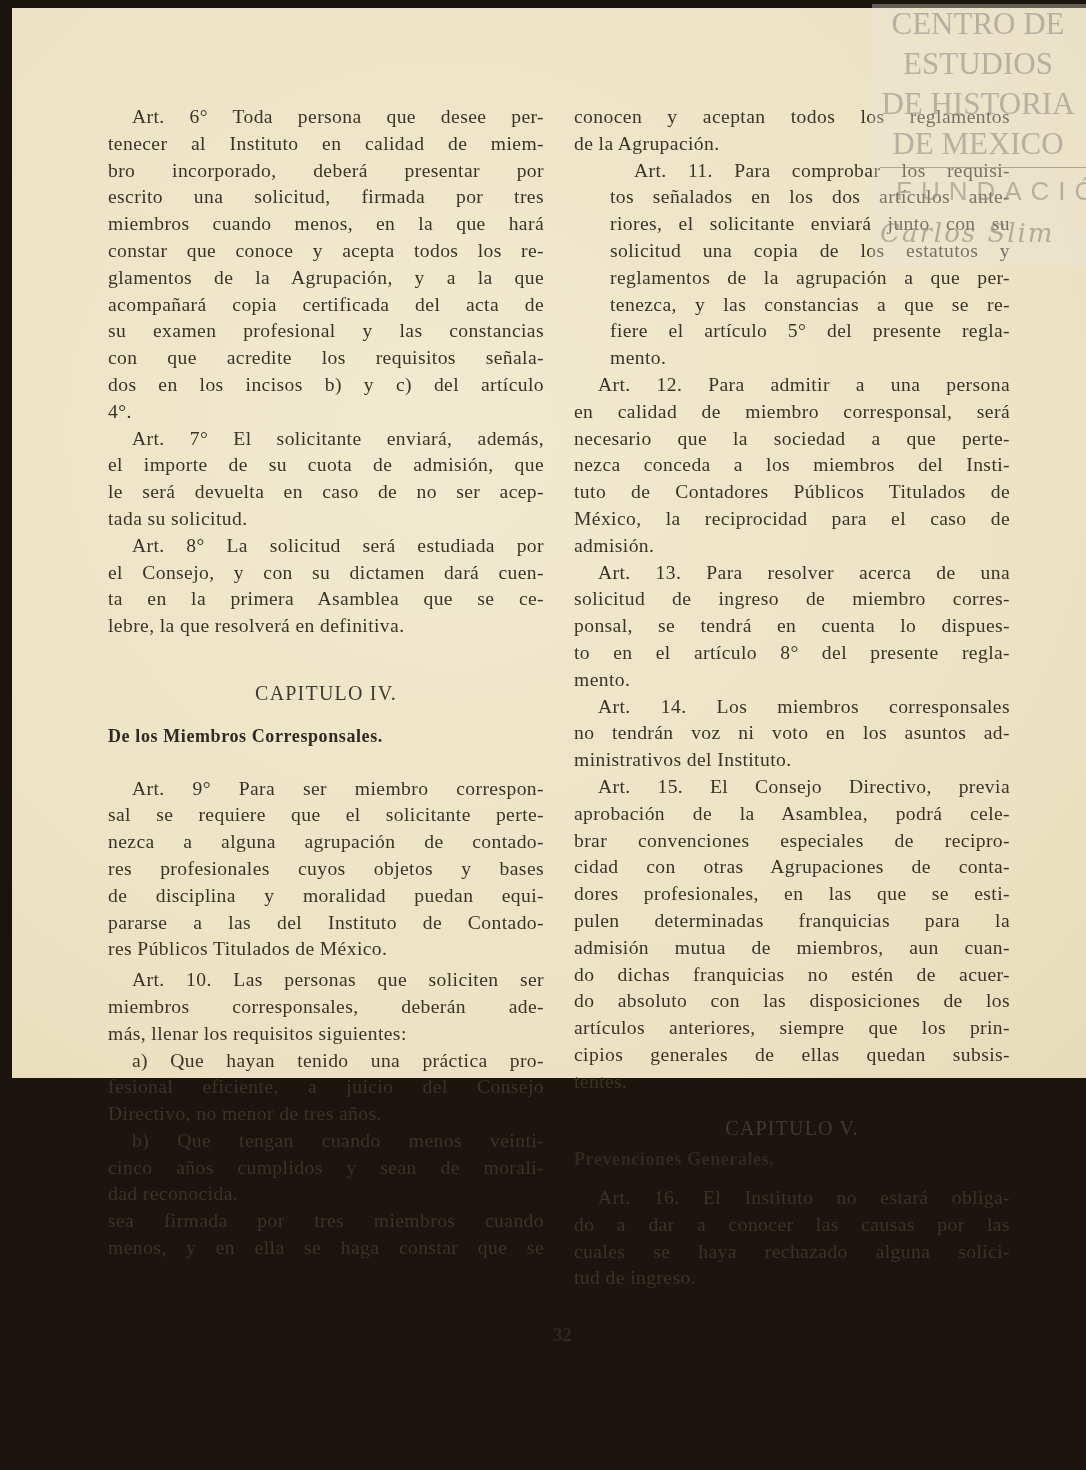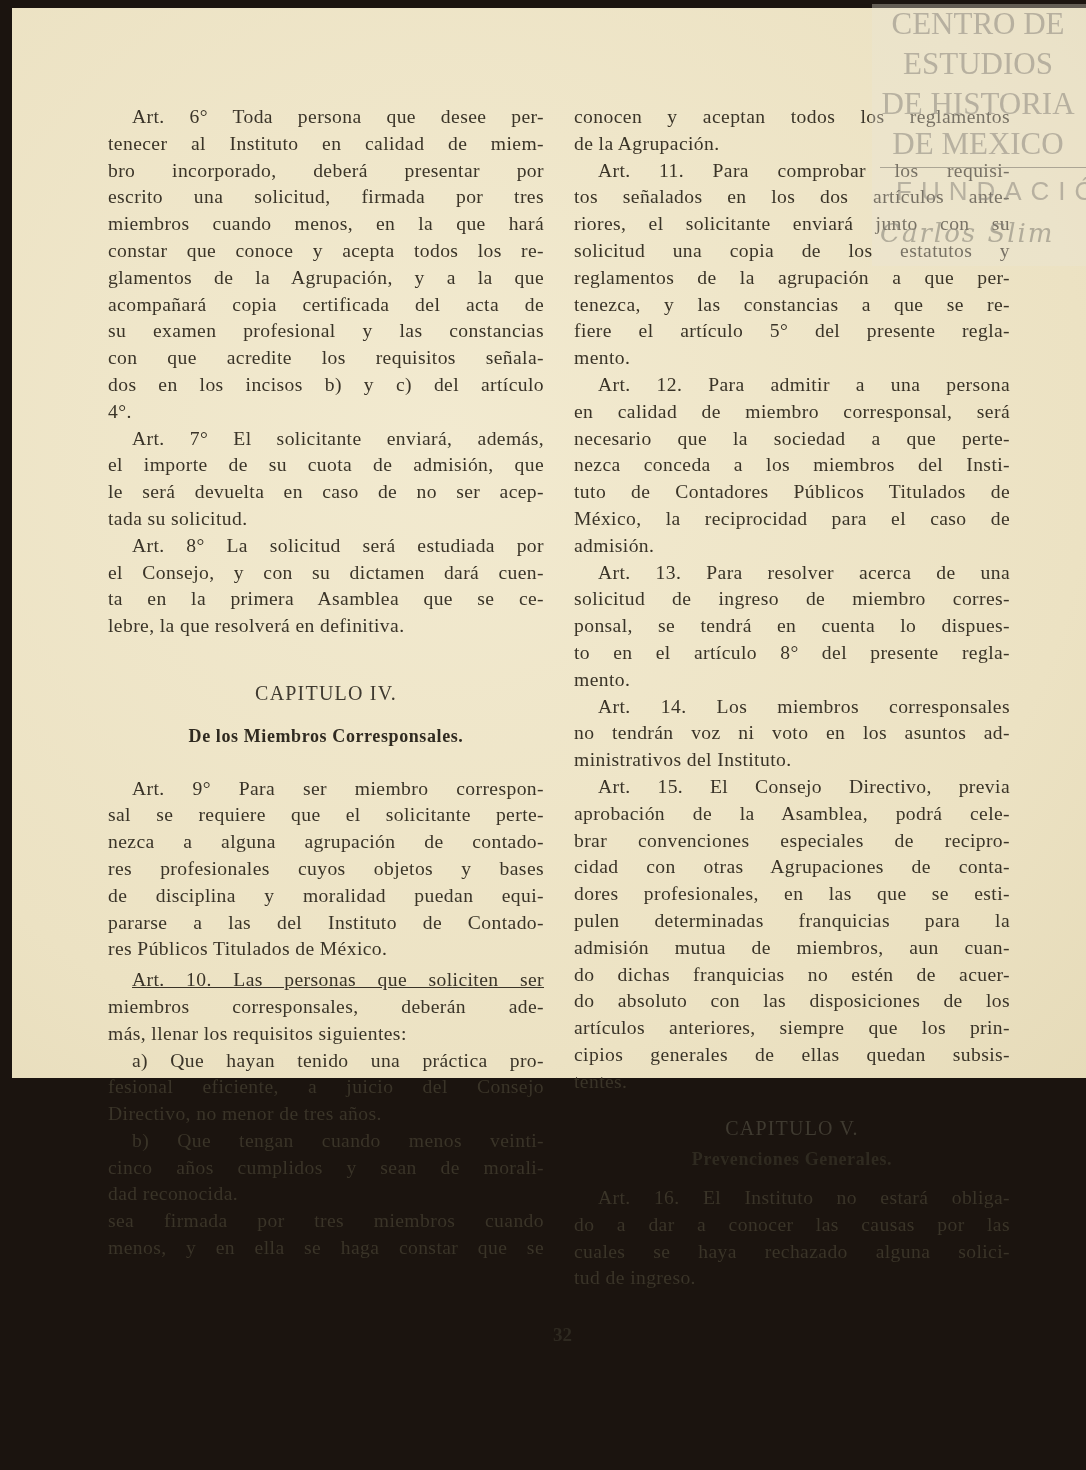--- a/index.html
+++ b/index.html
@@ -14,21 +14,21 @@
     background-image: radial-gradient(ellipse at 40% 40%, #f2ead0 0%, #ece2c3 70%, #e6dbb9 100%);
   }
   .bottom-edge { position: absolute; left: 0; bottom: 0; width: 1086px; height: 8px; background: #1b140f; }
   .col { position: absolute; top: 96px; width: 436px; color: #3a3428; font-size: 19.6px; line-height: 26.8px; letter-spacing: 0.4px; }
   .col-left { left: 96px; }
   .col-right { left: 562px; }
   .para { margin: 0; text-align: justify; text-indent: 24px; }
   .line { display: block; text-align: justify; text-align-last: justify; white-space: nowrap; }
   .line.last { text-align-last: left; }
   .chapter { text-align: center; font-size: 20px; letter-spacing: 1.2px; color: #3f3a30; margin: 0; }
-  .subtitle { text-align: center; font-weight: bold; font-size: 18px; letter-spacing: 0.6px; color: #2f2a20; margin: 0; }
+  .subtitle { text-align: left; font-weight: bold; font-size: 18px; letter-spacing: 0.6px; color: #2f2a20; margin: 0; }
   .page-number { position: absolute; left: 541px; top: 1316px; font-weight: bold; font-size: 19px; color: #2e2920; }
   .watermark { position: absolute; left: 872px; top: 4px; width: 212px; color: rgba(140,135,125,0.55); font-family: "Liberation Serif", serif; font-size: 31px; line-height: 40px; text-align: center; pointer-events: none; }
   .wm-line { display: block; }
   .wm-rule { position: absolute; left: 880px; top: 167px; width: 206px; height: 1px; background: rgba(120,115,105,0.55); }
   .wm-fund { position: absolute; left: 896px; top: 176px; color: rgba(140,135,125,0.55); font-family: "Liberation Sans", sans-serif; font-size: 26px; letter-spacing: 9px; }
   .wm-sign { position: absolute; left: 880px; top: 218px; color: rgba(130,125,115,0.55); font-family: "DejaVu Serif", serif; font-style: italic; font-size: 26px; letter-spacing: 2px; }
   .wm-panel { position: absolute; left: 872px; top: 4px; width: 214px; height: 262px; background: rgba(235,230,215,0.35); }
   .speck { position: absolute; width: 3px; height: 3px; background: #3a3428; border-radius: 50%; }
 </style>
 </head>
@@ -72,21 +72,21 @@
         <span class="line" style="padding-left: 24px;">Art. 9° Para ser miembro correspon-</span>
         <span class="line">sal se requiere que el solicitante perte-</span>
         <span class="line">nezca a alguna agrupación de contado-</span>
         <span class="line">res profesionales cuyos objetos y bases</span>
         <span class="line">de disciplina y moralidad puedan equi-</span>
         <span class="line">pararse a las del Instituto de Contado-</span>
         <span class="line last">res Públicos Titulados de México.</span>
       </div>
     <div style="height:4px"></div>
     <div class="para" style="text-indent: 0px;">
-        <span class="line" style="padding-left: 24px; text-decoration: underline;">Art. 10. Las personas que soliciten ser</span>
+        <span class="line" style="padding-left: 24px;">Art. 10. Las personas que soliciten ser</span>
         <span class="line">miembros corresponsales, deberán ade-</span>
         <span class="line last">más, llenar los requisitos siguientes:</span>
       </div>
     <div class="para" style="text-indent: 0px;">
         <span class="line" style="padding-left: 24px;">a) Que hayan tenido una práctica pro-</span>
         <span class="line">fesional eficiente, a juicio del Consejo</span>
         <span class="line last">Directivo, no menor de tres años.</span>
       </div>
     <div class="para" style="text-indent: 0px;">
         <span class="line" style="padding-left: 24px;">b) Que tengan cuando menos veinti-</span>
@@ -97,21 +97,21 @@
         <span class="line">sea firmada por tres miembros cuando</span>
         <span class="line">menos, y en ella se haga constar que se</span>
       </div>
   </div>
 
   <div class="col col-right">
     <div class="para" style="text-indent: 0px;">
         <span class="line">conocen y aceptan todos los reglamentos</span>
         <span class="line last">de la Agrupación.</span>
       </div>
-    <div class="para" style="text-indent: 0px;">
+    <div class="para" style="text-indent: 0px; margin-left: 36px;">
         <span class="line" style="padding-left: 24px;">Art. 11. Para comprobar los requisi-</span>
         <span class="line">tos señalados en los dos artículos ante-</span>
         <span class="line">riores, el solicitante enviará junto con su</span>
         <span class="line">solicitud una copia de los estatutos y</span>
         <span class="line">reglamentos de la agrupación a que per-</span>
         <span class="line">tenezca, y las constancias a que se re-</span>
         <span class="line">fiere el artículo 5° del presente regla-</span>
         <span class="line last">mento.</span>
       </div>
     <div class="para" style="text-indent: 0px;">

